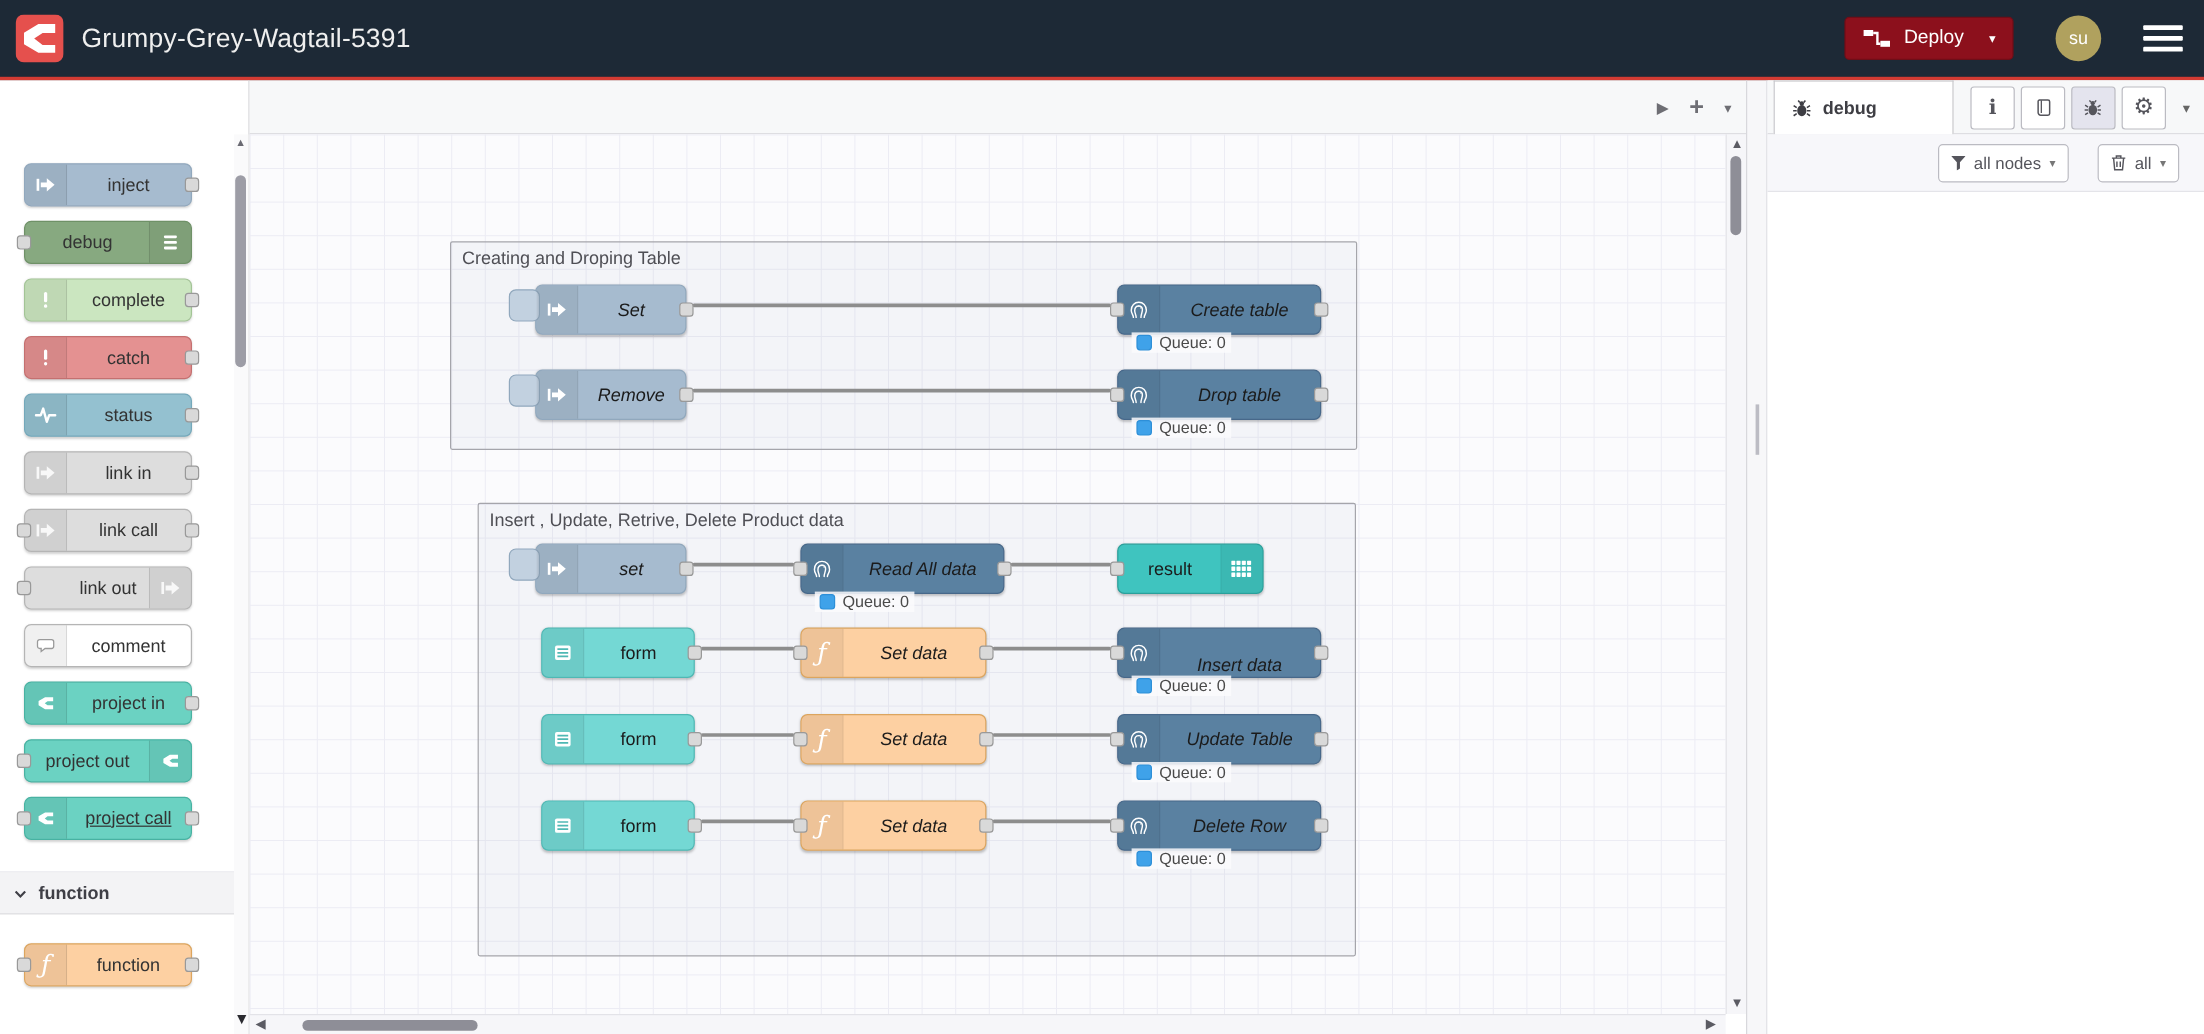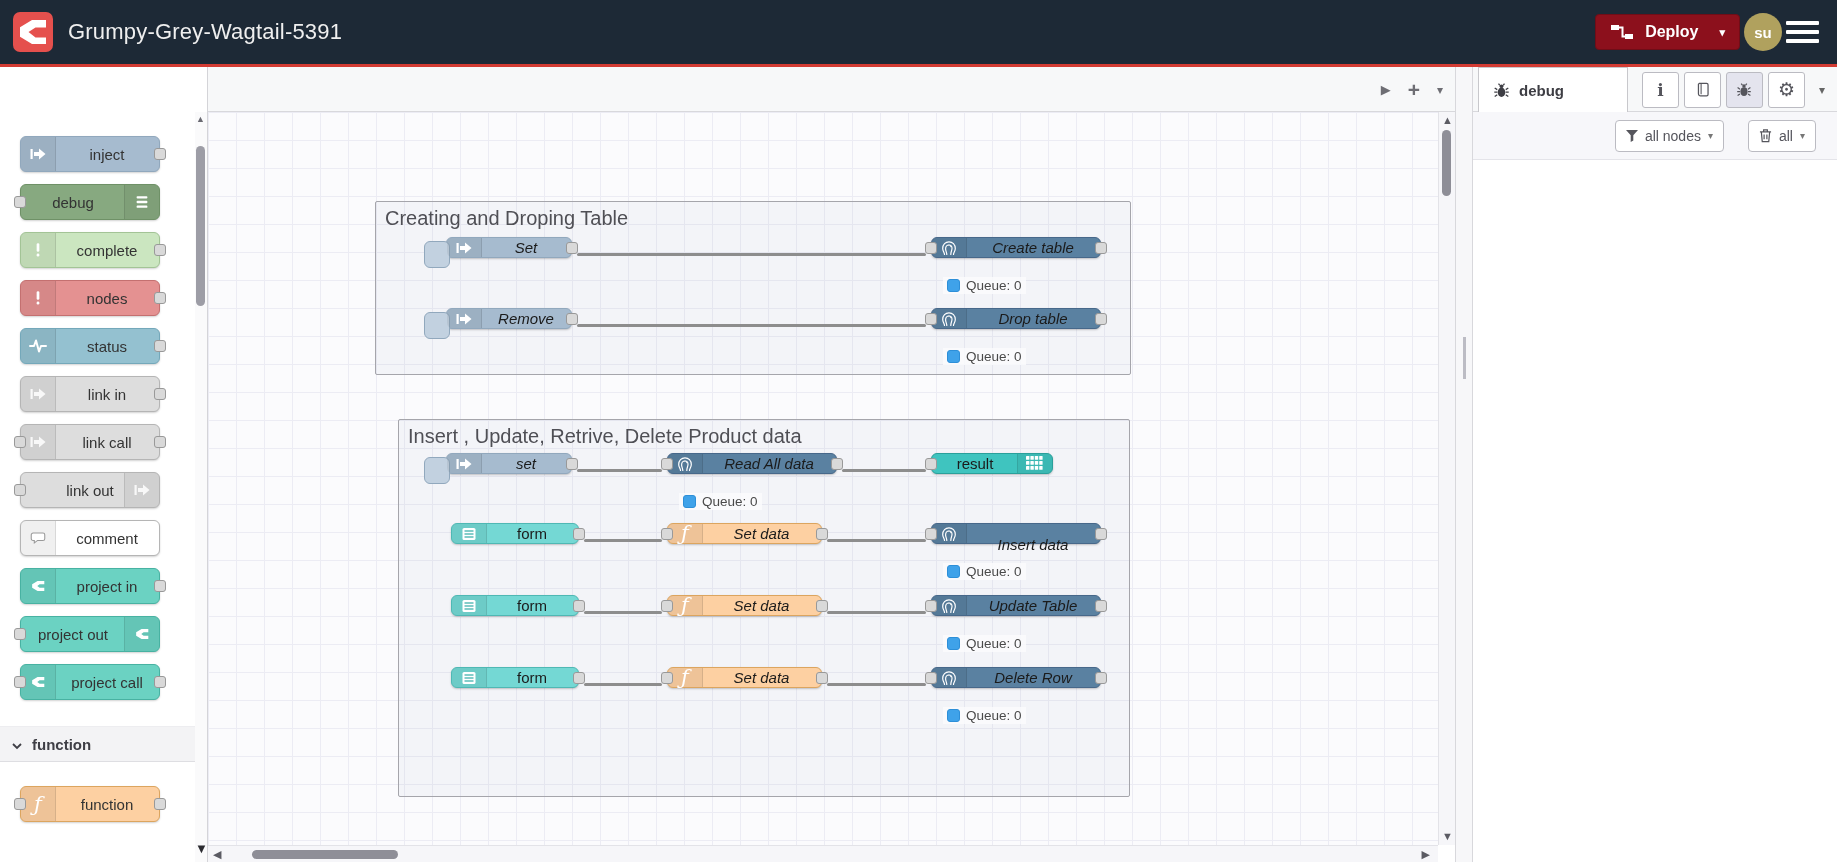--- a/index.html
+++ b/index.html
@@ -2,21 +2,21 @@
 <html style="--header-bg: #1d2936; --accent-red: #d33b33; --deploy-bg: #8C101C; --avatar-bg: #b0a15e; --status-blue: #3fa2e9; --dot-blue: #1fb1f0;"><head>
 <meta charset="utf-8">
 <style>
   html,body{margin:0;padding:0;background:#e9e9e9;font-family:"Liberation Sans",sans-serif;}
   .app{position:relative;width:1837px;height:862px;overflow:hidden;background:#fff;}
 
   
   .hdr{position:absolute;top:0;left:0;right:0;height:64px;background:var(--header-bg,#1d2936);border-bottom:3px solid var(--accent-red,#d33b33);display:flex;align-items:center;}
   .logo{width:40px;height:40px;margin-left:13px;flex:0 0 auto;}
   .hdr-title{color:#efefef;font-size:22px;margin-left:15px;letter-spacing:.2px;}
-  .hdr-right{margin-left:auto;display:flex;align-items:center;gap:4px;margin-right:18px;font-weight:bold;}
+  .hdr-right{margin-left:auto;display:flex;align-items:center;gap:35px;margin-right:18px;}
   .deploy-btn{display:flex;align-items:center;gap:11px;background:var(--deploy-bg,#8C101C);border:1px solid #700d17;color:#fff;font-size:16px;padding:8px 14px;border-radius:4px;cursor:pointer;}
   .deploy-caret{font-size:11px;color:#fff;margin-left:10px;}
   .avatar{width:38px;height:38px;border-radius:50%;background:var(--avatar-bg,#b0a15e);color:#fff;display:flex;align-items:center;justify-content:center;font-size:15px;}
   .burger{display:flex;flex-direction:column;gap:5px;cursor:pointer;}
   .burger span{width:33px;height:4px;background:#fff;border-radius:1px;}
 
   
   .pal{position:absolute;top:67px;left:0;width:208px;bottom:0;background:#fff;border-right:1px solid #d4d4d8;box-sizing:border-box;}
   .pal-filter{height:45px;border-bottom:1px solid #e0e0e4;display:flex;align-items:center;padding:0 10px;gap:8px;box-sizing:border-box;}
   .pal-filter input{border:0;outline:0;font-size:15px;color:#555;width:150px;background:transparent;font-family:"Liberation Sans",sans-serif;}
@@ -41,22 +41,22 @@
 
   
   .canvas{position:absolute;top:67px;left:208px;width:1247px;bottom:0;}
   .tabbar{position:absolute;top:0;left:0;right:0;height:45px;background:#f7f8f9;border-bottom:1px solid #d8d8dc;box-sizing:border-box;}
   .flowtab{position:absolute;left:29px;top:0;width:243px;height:45px;background:#fff;border:1px solid #c8c8cc;border-bottom:none;box-sizing:border-box;font-size:15px;font-weight:bold;color:#444;display:flex;align-items:center;padding-left:18px;cursor:pointer;}
   .flowtab .dot{position:absolute;right:9px;top:6px;width:10px;height:10px;border-radius:50%;background:var(--dot-blue,#1fb1f0);}
   .tab-tools{position:absolute;right:12px;top:0;height:45px;display:flex;align-items:center;gap:17px;color:#6e6e74;}
   .tab-tools span{cursor:pointer;}
   .ws{position:absolute;top:45px;left:0;right:17px;bottom:17px;background:#fbfbfd;background-image:linear-gradient(#ececf4 1px,transparent 1px),linear-gradient(90deg,#ececf4 1px,transparent 1px);background-size:28px 28px;overflow:hidden;}
   .group{position:absolute;border:1px solid #a5a5ab;border-radius:2px;background:rgba(140,150,185,.07);box-sizing:border-box;}
-  .gtitle{position:absolute;left:9px;top:5px;font-size:20px;color:#4f4f55;white-space:nowrap;}
-  .cnode{position:absolute;height:21px;border:1px solid;border-radius:6px;box-shadow:0 1px 2px rgba(0,0,0,.22);font-size:15px;color:#1b1b1b;box-sizing:border-box;cursor:move;}
+  .gtitle{position:absolute;left:9px;top:5px;font-size:15px;color:#4f4f55;white-space:nowrap;}
+  .cnode{position:absolute;height:42px;border:1px solid;border-radius:6px;box-shadow:0 1px 2px rgba(0,0,0,.22);font-size:15px;color:#1b1b1b;box-sizing:border-box;cursor:move;}
   .cnode .nlabel.it{font-style:italic;}
   .inj-btn{position:absolute;left:-23px;top:3px;width:26px;height:27px;border:1px solid;border-radius:6px;box-sizing:border-box;cursor:pointer;}
   .wire{position:absolute;height:3px;background:#8d8d8d;border-radius:2px;}
   .status{position:absolute;display:flex;align-items:center;gap:6px;font-size:13.5px;color:#4a4a4a;background:rgba(250,250,253,.85);padding:1px 4px;white-space:nowrap;}
   .sdot{width:13px;height:13px;background:var(--status-blue,#3fa2e9);border:1px solid #2d8fd8;border-radius:3px;box-sizing:border-box;}
   .hscroll{position:absolute;left:0;right:17px;bottom:0;height:17px;background:#f6f6f9;border-top:1px solid #e3e3e8;box-sizing:border-box;}
   .hthumb{position:absolute;left:44px;top:4px;width:146px;height:9px;background:#8e8e97;border-radius:5px;cursor:pointer;}
   .vscroll{position:absolute;top:45px;right:0;bottom:17px;width:17px;background:#f6f6f9;border-left:1px solid #e3e3e8;box-sizing:border-box;}
   .vthumb{position:absolute;top:18px;left:3px;width:9px;height:66px;background:#8e8e97;border-radius:5px;cursor:pointer;}
   .sarrow{position:absolute;font-size:11px;color:#5b5b63;cursor:pointer;line-height:1;}
@@ -151,21 +151,21 @@
         </div>
         <div class="pnode" style="background: rgb(228, 145, 145); border-color: rgb(196, 112, 112);">
           <div class="icon-area left">
             <svg width="18" height="18" viewBox="0 0 20 20">
               <g fill="#fff">
                 <rect x="8.5" y="2.5" width="3" height="9.5" rx="1.4"></rect>
                 <rect x="8.5" y="14" width="3" height="3.2" rx="1.4"></rect>
               </g>
             </svg>
           </div>
-          <div class="nlabel" style="padding-left: 34px;">nodes</div>
+          <div class="nlabel" style="padding-left: 34px;">catch</div>
           <div class="port out"></div>
         </div>
         <div class="pnode" style="background: rgb(148, 193, 208); border-color: rgb(116, 168, 186);">
           <div class="icon-area left">
             <svg width="20" height="20" viewBox="0 0 20 20">
               <polyline points="2,10 6,10 8,4.5 11,15.5 13,10 18,10" fill="none" stroke="#fff" stroke-width="2" stroke-linejoin="round" stroke-linecap="round"></polyline>
             </svg>
           </div>
           <div class="nlabel" style="padding-left: 34px;">status</div>
           <div class="port out"></div>
@@ -226,21 +226,21 @@
           </div>
           <div class="nlabel" style="padding-right: 34px;">project out</div>
           <div class="port in"></div>
         </div>
         <div class="pnode" style="background: rgb(107, 210, 194); border-color: rgb(72, 178, 162);">
           <div class="icon-area left">
             <svg width="18" height="18" viewBox="0 0 20 20">
               <path d="M17 4.5H9.5L3.5 8v4l6 3.5H17v-3.6h-5.2L9.2 10l2.6-1.9H17z" fill="#fff"></path>
             </svg>
           </div>
-          <div class="nlabel" style="padding-left: 34px;">project call</div>
+          <div class="nlabel" style="padding-left: 34px; text-decoration: underline;">project call</div>
           <div class="port in"></div>
           <div class="port out"></div>
         </div>
         <div class="cat-hdr">
           <span><svg width="10" height="7" viewBox="0 0 10 7">
               <path d="M1 1l4 4 4-4" fill="none" stroke="#3f3f46" stroke-width="1.8"></path>
             </svg></span>
           <span>function</span>
         </div>
         <div class="pnode firstitem" style="background: rgb(253, 208, 162); border-color: rgb(220, 165, 95);">

